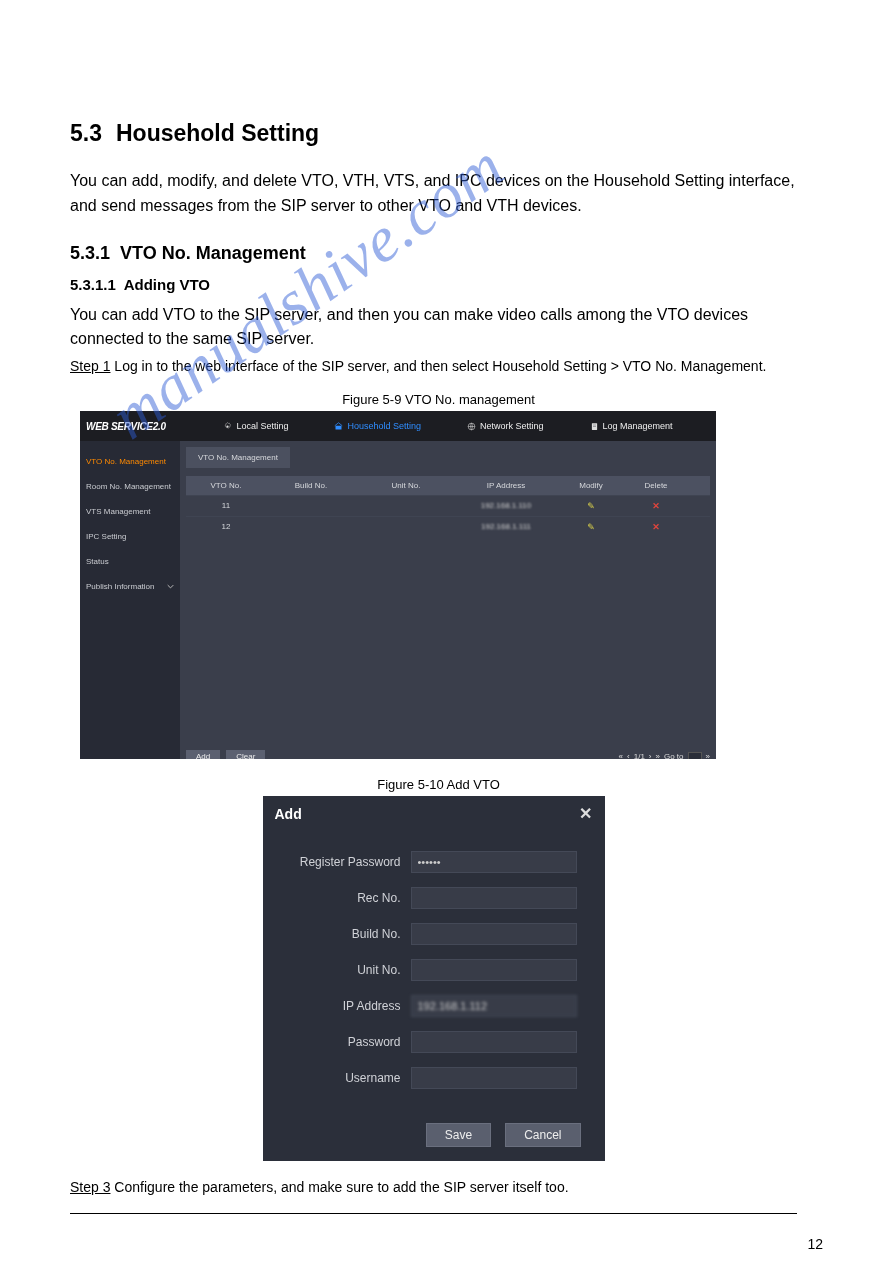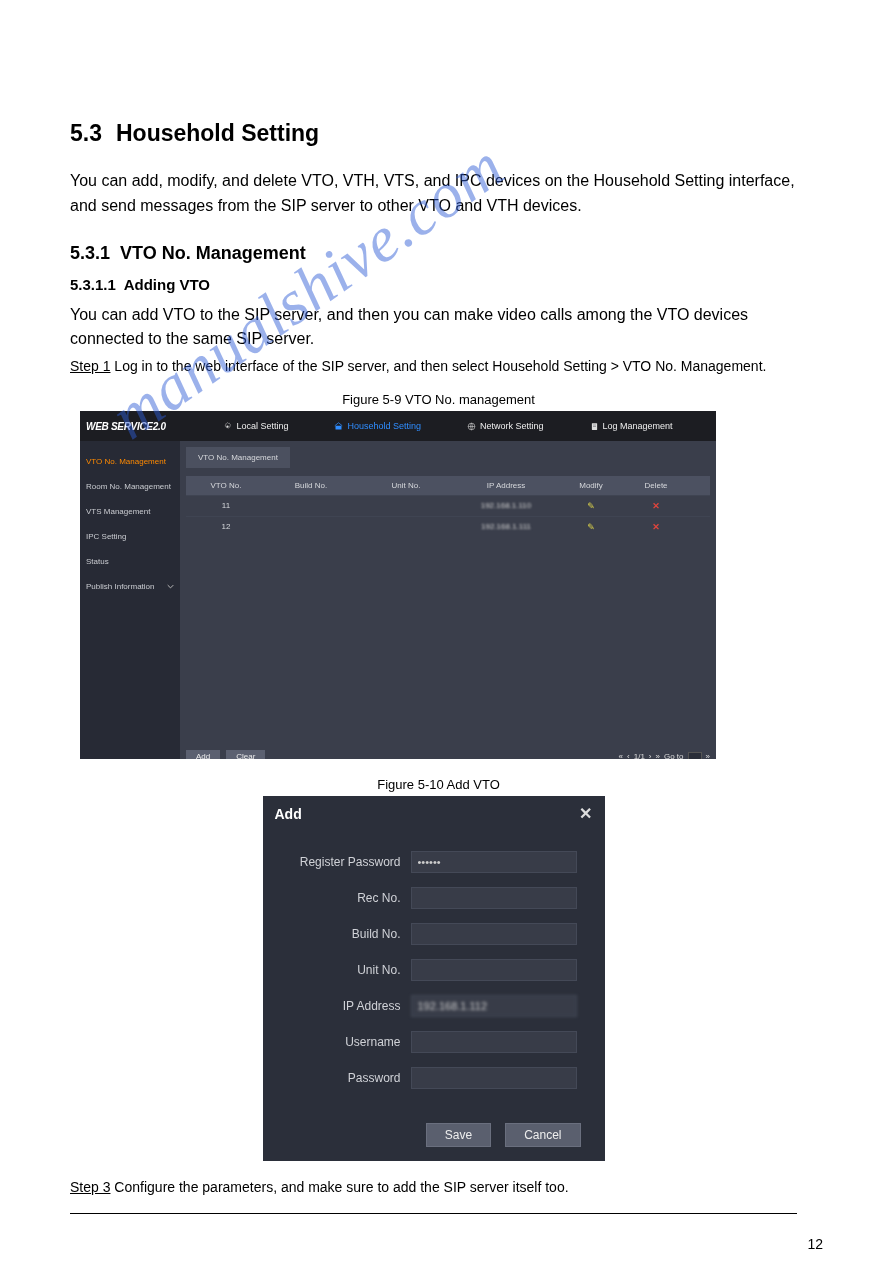--- a/index.html
+++ b/index.html
@@ -326,25 +326,25 @@
       </div>
       <div class="ss2-row">
         <div class="ss2-label">Unit No.</div>
         <input class="ss2-input" style="">
       </div>
       <div class="ss2-row">
         <div class="ss2-label">IP Address</div>
         <input class="ss2-input blur" value="192.168.1.112" style="">
       </div>
       <div class="ss2-row">
+        <div class="ss2-label">Password</div>
+        <input class="ss2-input" style="">
+      </div>
+      <div class="ss2-row">
         <div class="ss2-label">Username</div>
-        <input class="ss2-input" style="">
-      </div>
-      <div class="ss2-row">
-        <div class="ss2-label">Password</div>
         <input class="ss2-input" style="">
       </div>
     </div>
     <div class="ss2-bbar">
       <span class="ss2-btn">Save</span>
       <span class="ss2-btn">Cancel</span>
     </div>
   </div>
 
   <p class="step" style="margin-top:18px;">

